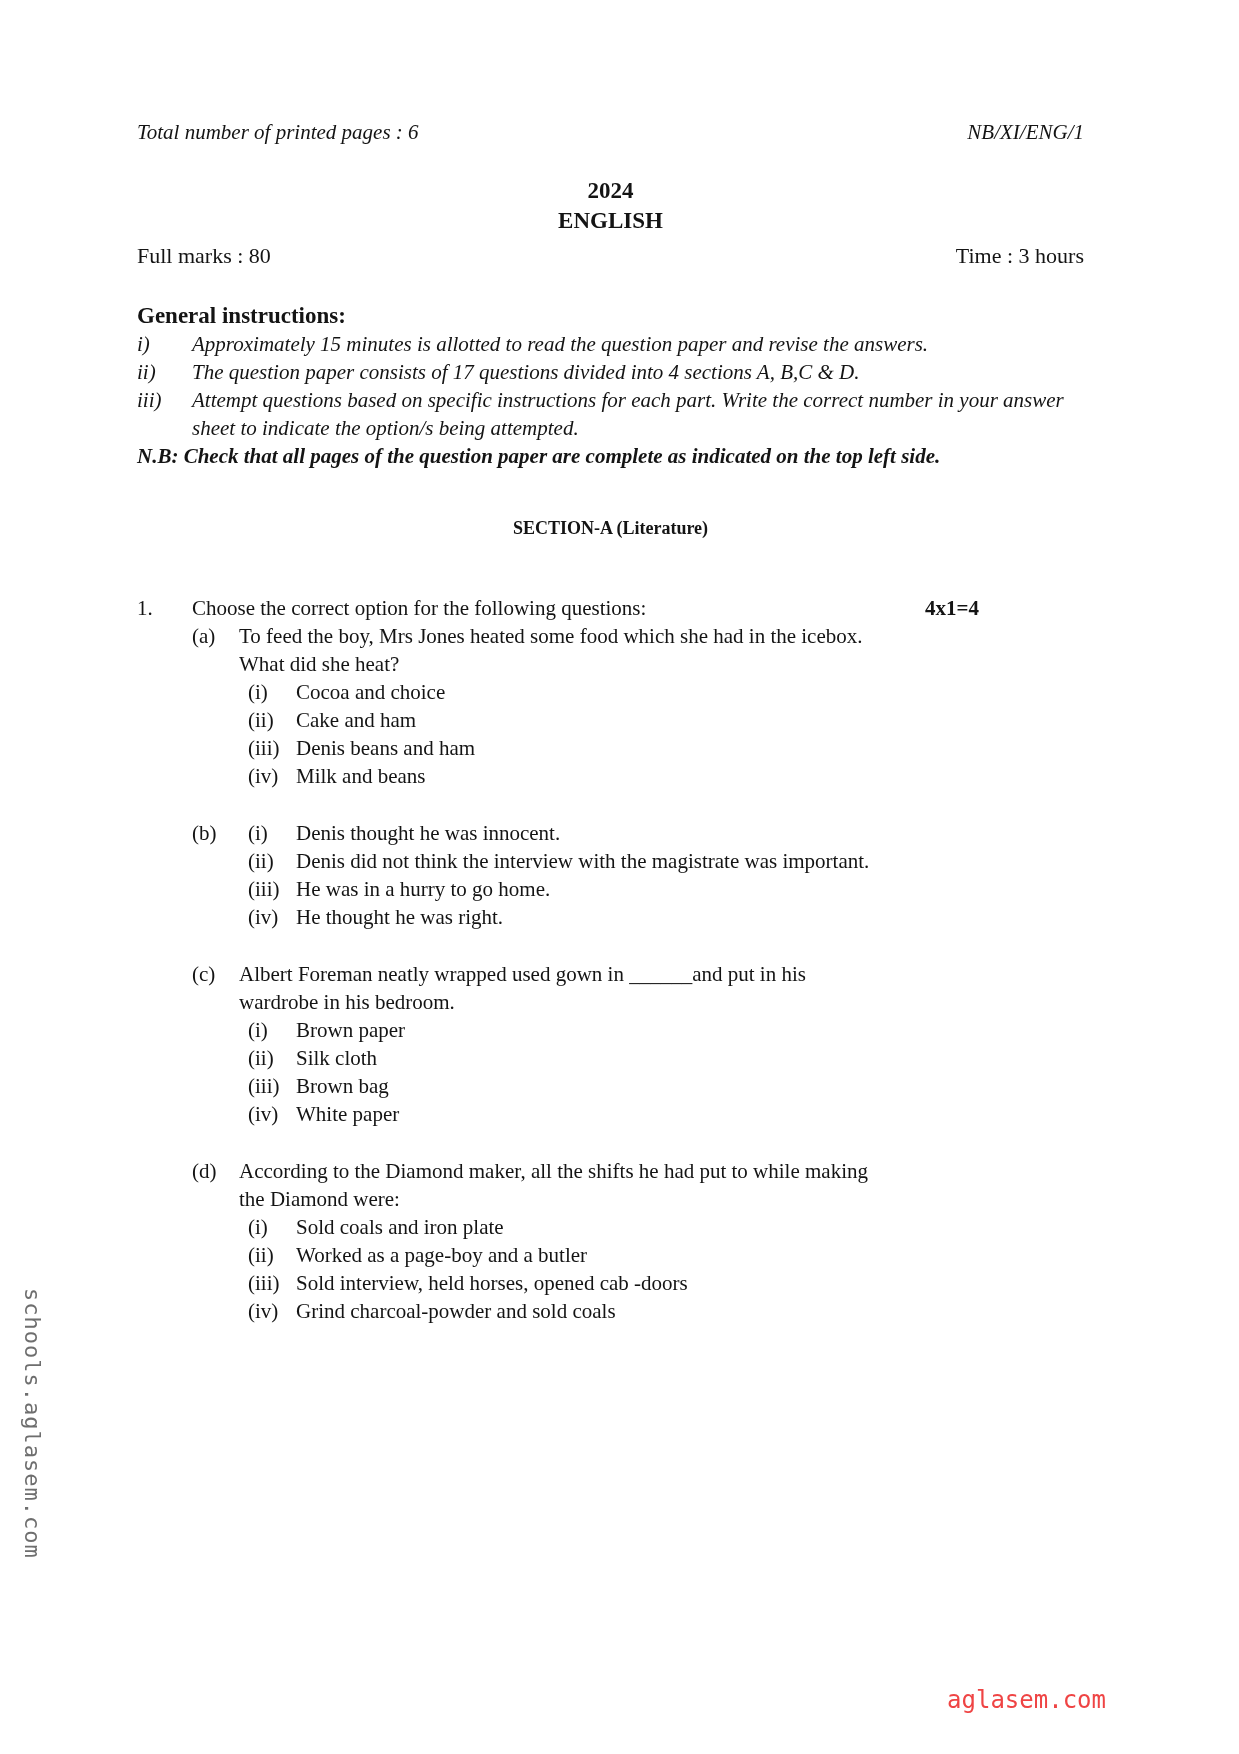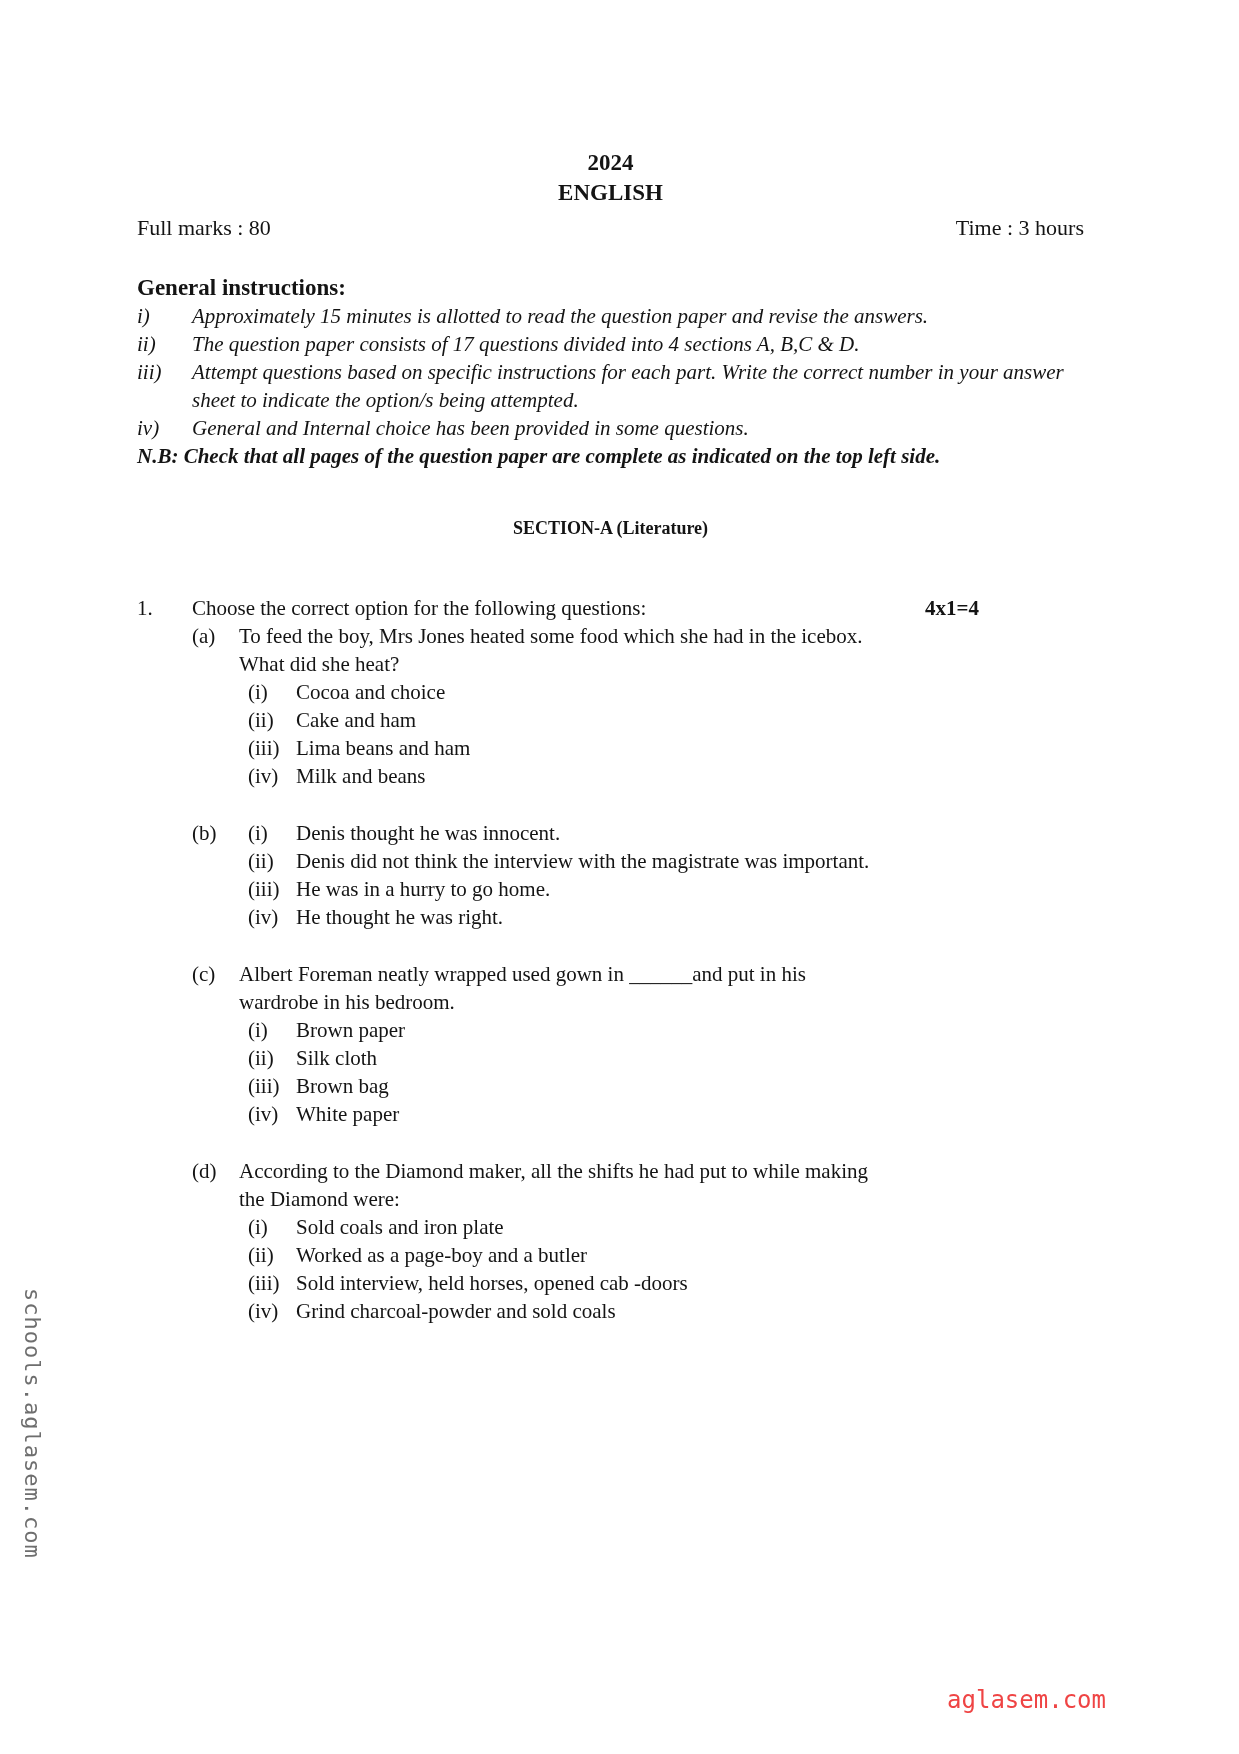--- a/index.html
+++ b/index.html
@@ -99,20 +99,24 @@
     font-family: "DejaVu Sans Mono", monospace;
     font-size: 24px;
     color: #ef4444;
   }
 </style>
 </head>
 <body>
 
 <div class="page">
 
+  <div class="header-row">
+    <span>Total number of printed pages : 6</span>
+    <span>NB/XI/ENG/1</span>
+  </div>
 
   <div class="title-block">
     <div>2024</div>
     <div>ENGLISH</div>
   </div>
 
   <div class="marks-row">
     <span>Full marks : 80</span>
     <span>Time : 3 hours</span>
   </div>
@@ -125,24 +129,20 @@
       <span class="instr-text">Approximately 15 minutes is allotted to read the question paper and revise the answers.</span>
     </div>
     <div class="instr-item">
       <span class="instr-num">ii)</span>
       <span class="instr-text">The question paper consists of 17 questions divided into 4 sections A, B,C &amp; D.</span>
     </div>
     <div class="instr-item">
       <span class="instr-num">iii)</span>
       <span class="instr-text">Attempt questions based on specific instructions for each part. Write the correct number in your answer sheet to indicate the option/s being attempted.</span>
     </div>
-    <div class="instr-item">
-      <span class="instr-num">iv)</span>
-      <span class="instr-text">General and Internal choice has been provided in some questions.</span>
-    </div>
 
     <div class="nb">N.B: Check that all pages of the question paper are complete as indicated on the top left side.</div>
   </div>
 
   <div class="section-heading">SECTION-A (Literature)</div>
 
   <div class="q-row">
     <span class="q-num">1.</span>
     <div class="q-body">
 
@@ -160,21 +160,21 @@
             <div class="option">
               <span class="opt-label">(i)</span>
               <span class="opt-text">Cocoa and choice</span>
             </div>
             <div class="option">
               <span class="opt-label">(ii)</span>
               <span class="opt-text">Cake and ham</span>
             </div>
             <div class="option">
               <span class="opt-label">(iii)</span>
-              <span class="opt-text">Lima beans and ham</span>
+              <span class="opt-text">Denis beans and ham</span>
             </div>
             <div class="option">
               <span class="opt-label">(iv)</span>
               <span class="opt-text">Milk and beans</span>
             </div>
           </div>
         </div>
       </div>
 
       <div class="part">

